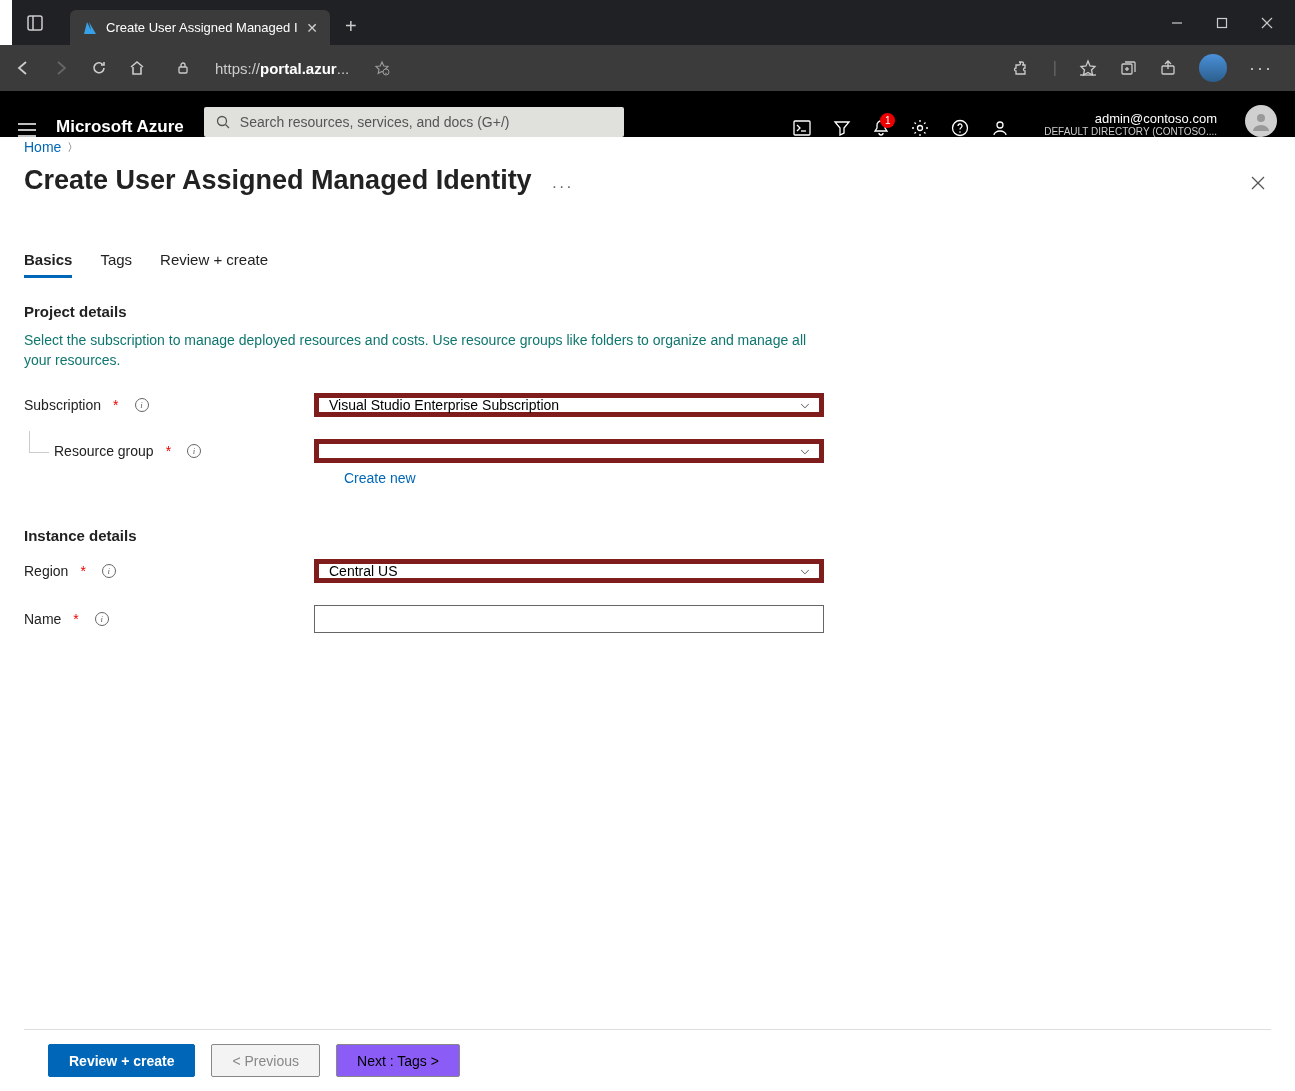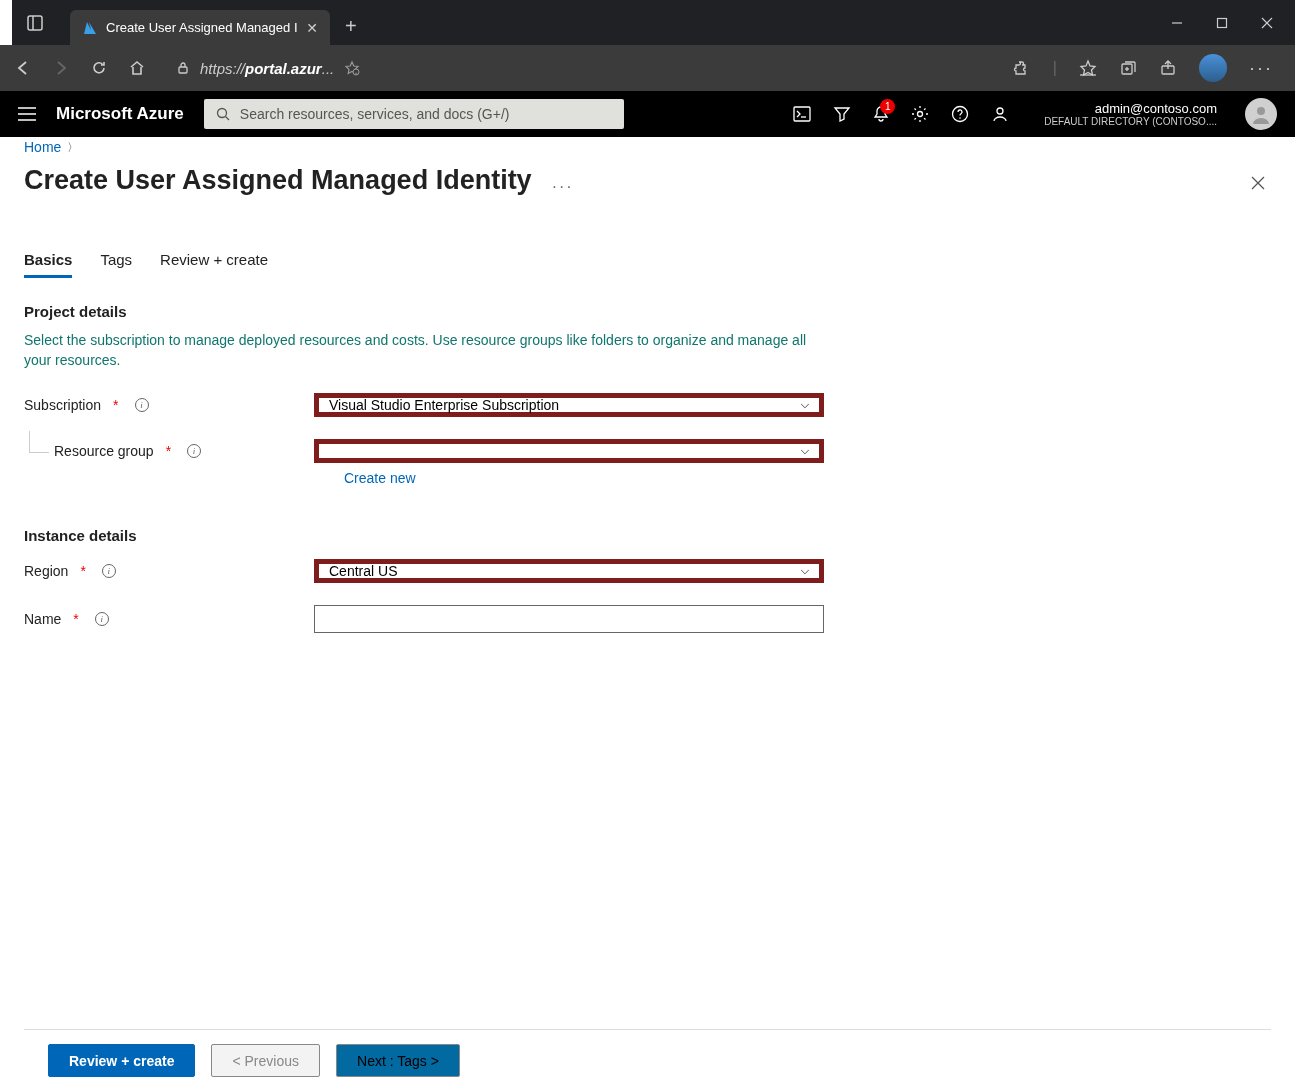--- a/index.html
+++ b/index.html
@@ -12,31 +12,31 @@
     .tab-icon { width: 16px; height: 16px; }
     .tab-close { margin-left: auto; color: #ccc; cursor: pointer; font-size: 14px; }
     .new-tab { color: #ccc; font-size: 20px; margin-left: 15px; margin-top: 8px; cursor: pointer; }
     .titlebar-spacer { flex: 1; }
     .window-controls { display: flex; gap: 25px; color: #ccc; padding-right: 10px;}
     .window-btn { width: 20px; height: 20px; display: flex; align-items: center; justify-content: center; cursor: pointer; }
     
     .browser-toolbar { height: 46px; background: #3b3b3b; display: flex; align-items: center; padding: 0 14px; gap: 20px; }
     .nav-btn { color: #ccc; cursor: pointer; display: flex; align-items: center; }
     .nav-btn.disabled { color: #666; }
-    .url-bar { display: flex; align-items: center; gap: 10px; padding: 0 10px; flex: 0 0 200px; font-style: italic; }
+    .url-bar { display: flex; align-items: center; gap: 25px; padding: 0 10px; flex: 0 0 200px; }
     .url-text { color: #ccc; font-size: 15px; }
     .url-text .domain { color: #fff; font-weight: 600; }
     .toolbar-spacer { flex: 1; }
     .toolbar-icons { display: flex; gap: 22px; align-items: center; padding-right: 8px; }
     .toolbar-icon { color: #ccc; cursor: pointer; display: flex; }
     .profile-pic { width: 28px; height: 28px; border-radius: 50%; background: linear-gradient(180deg, #4a90d9 0%, #2c5f8d 100%); }
     .toolbar-dots { color: #ccc; font-size: 18px; letter-spacing: 2px; }
     
     
-    .azure-header { height: 46px; background: #000; display: flex; align-items: center; padding: 0 18px; gap: 20px; color: #fff; }
+    .azure-header { height: 46px; background: #000; display: flex; align-items: flex-end; padding: 0 18px; gap: 20px; color: #fff; }
     .hamburger { cursor: pointer; display: flex; }
     .azure-logo { font-size: 17px; font-weight: 600; white-space: nowrap; }
     .search-box { flex: 0 0 420px; height: 30px; background: #e0e0dc; border-radius: 2px; display: flex; align-items: center; padding: 0 12px; gap: 10px; }
     .search-placeholder { color: #555; font-size: 14px; }
     .header-spacer { flex: 1; }
     .header-icons { display: flex; gap: 22px; align-items: center; }
     .header-icon { position: relative; cursor: pointer; display: flex; }
     .notif-badge { position: absolute; top: -6px; right: -6px; background: #e00; color: #fff; border-radius: 50%; width: 15px; height: 15px; font-size: 10px; display: flex; align-items: center; justify-content: center; }
     .user-info { text-align: right; margin-left: 15px; }
     .user-email { font-size: 13px; }
@@ -72,21 +72,21 @@
     .form-input { flex: 0 0 510px; height: 28px; border: 1px solid #666; padding: 0 10px; font-size: 14px; background: #fff; }
     .chevron-down { font-size: 11px; color: #333; }
     .create-new-row { margin-top: 6px; margin-left: 320px; }
     .create-new { color: #0067b8; font-size: 14px; cursor: pointer; }
     
     .section.instance { margin-top: 40px; }
     .form-row.first-in-section { margin-top: 15px; }
     
     
     .footer { height: 62px; border-top: 1px solid #ddd; display: flex; align-items: center; padding: 0 24px; gap: 16px; margin-top: auto; }
-    .btn { height: 33px; padding: 0 20px; font-size: 14px; border: 1px solid #888; background: #0369a1; cursor: pointer; display: flex; align-items: center; border-radius: 2px; }
+    .btn { height: 33px; padding: 0 20px; font-size: 14px; border: 1px solid #888; background: #8b5cf6; cursor: pointer; display: flex; align-items: center; border-radius: 2px; }
     .btn.primary { background: #0067b8; color: #fff; border-color: #0067b8; font-weight: 600; }
     .btn.disabled { color: #888; background: #f3f3f3; cursor: default; }
     
     svg { display: block; }
   </style>
 </head>
 <body>
 
 <div class="browser-titlebar">
   <div class="titlebar-left-icon">

